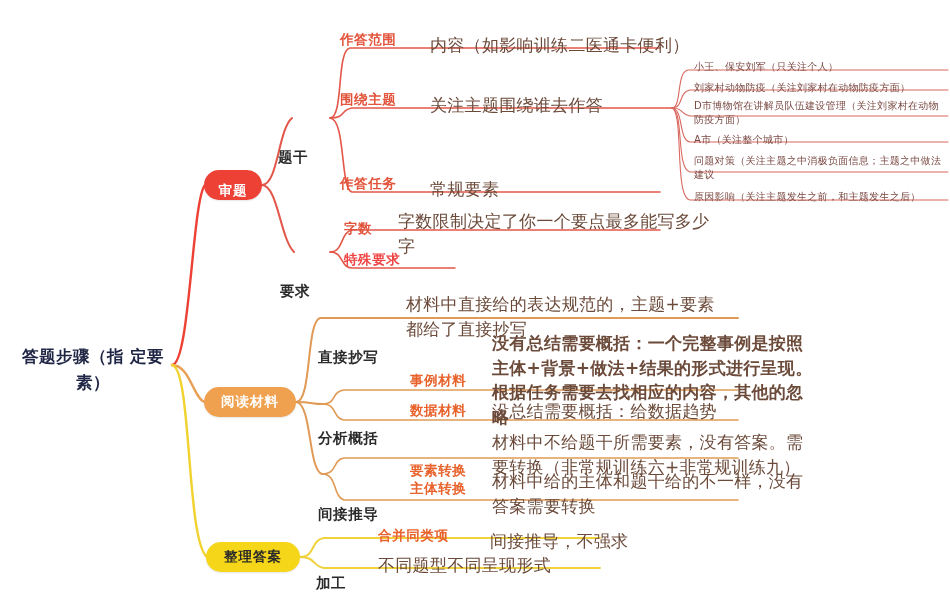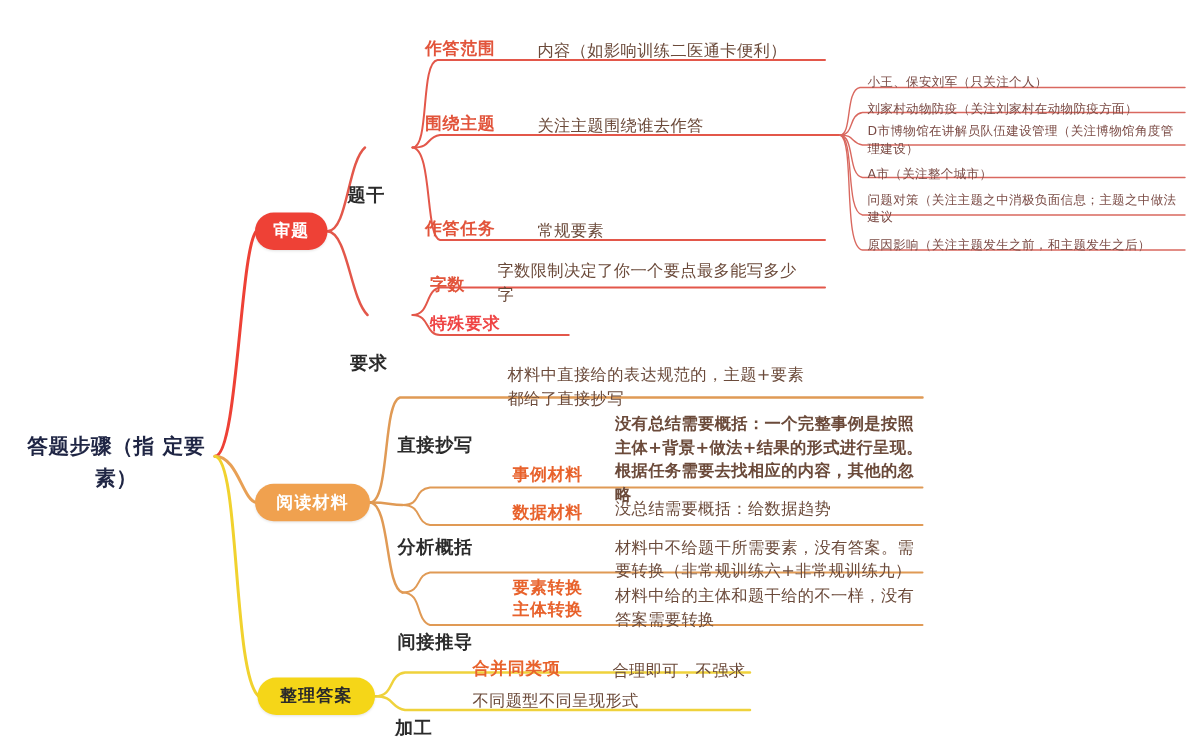--- a/index.html
+++ b/index.html
@@ -68,21 +68,21 @@
     margin-top: 48px;
   }
   
   .l3 {
     font-size: 13.5px;
     font-weight: bold;
     letter-spacing: 0.6px;
   }
   
   .leaf {
-    font-size: 13px;
+    font-size: 17px;
     color: #6b4a3a;
     letter-spacing: 0.3px;
     line-height: 1.45;
   }
   .leaf.sm {
     font-size: 10px;
     color: #7a4a44;
     line-height: 1.38;
   }
 </style>
@@ -131,21 +131,21 @@
       <path d="M322,474 C338,474 332,496 344,500 L738,500" stroke="#e09a55" stroke-width="1.6"></path>
 
       <path d="M300,557 C316,557 310,540 324,538 L600,538" stroke="#efd23c" stroke-width="2"></path>
       <path d="M300,557 C316,557 312,566 324,568 L600,568" stroke="#efd23c" stroke-width="2"></path>
     </g>
   </svg>
 
   <div class="root-title">答题步骤（指
 定要素）</div>
 
-  <div class="pill" style="left:204px; top:170px; width:58px; background:#ee4136;">
+  <div class="pill" style="left:204px; top:170px; width:58px; background:#ee4136;align-items:flex-end;">
     <span>审题</span>
   </div>
 
   <div class="pill" style="left:204px; top:387px; width:92px; background:#f0a14f;">
     <span>阅读材料</span>
   </div>
 
   <div class="pill dark-text" style="left:206px; top:542px; width:94px; background:#f5d618;">
     <span>整理答案</span>
   </div>
@@ -157,21 +157,21 @@
   <div class="lbl leaf" style="left:430px; top:33px;">内容（如影响训练二医通卡便利）</div>
 
   <div class="lbl l3" style="left:340px; top:91px; color:#e2543b;">围绕主题</div>
   <div class="lbl leaf" style="left:430px; top:93px;">关注主题围绕谁去作答</div>
 
   <div class="lbl l3" style="left:340px; top:175px; color:#e2543b;">作答任务</div>
   <div class="lbl leaf" style="left:430px; top:177px;">常规要素</div>
 
   <div class="lbl leaf sm" style="left:694px; top:60px;">小王、保安刘军（只关注个人）</div>
   <div class="lbl leaf sm" style="left:694px; top:81px;">刘家村动物防疫（关注刘家村在动物防疫方面）</div>
-  <div class="lbl leaf sm" style="left:694px; top:99px; width:252px; white-space:normal;">D市博物馆在讲解员队伍建设管理（关注博物馆角度管理建设）</div>
+  <div class="lbl leaf sm" style="left:694px; top:99px; width:252px; white-space:normal;">D市博物馆在讲解员队伍建设管理（关注刘家村在动物防疫方面）</div>
   <div class="lbl leaf sm" style="left:694px; top:133px;">A市（关注整个城市）</div>
   <div class="lbl leaf sm" style="left:694px; top:154px; width:252px; white-space:normal;">问题对策（关注主题之中消极负面信息；主题之中做法建议</div>
   <div class="lbl leaf sm" style="left:694px; top:190px;">原因影响（关注主题发生之前，和主题发生之后）</div>
 
   <div class="lbl l3" style="left:344px; top:220px; color:#e2543b;">字数</div>
   <div class="lbl leaf" style="left:398px; top:209px;">字数限制决定了你一个要点最多能写多少
 字</div>
 
   <div class="lbl l3" style="left:344px; top:251px; color:#ef4444;">特殊要求</div>
 
@@ -195,18 +195,18 @@
   <div class="lbl l3" style="left:410px; top:462px; color:#e8622c;">要素转换</div>
   <div class="lbl leaf" style="left:492px; top:430px;">材料中不给题干所需要素，没有答案。需
 要转换（非常规训练六+非常规训练九）</div>
 
   <div class="lbl l3" style="left:410px; top:480px; color:#e8622c;">主体转换</div>
   <div class="lbl leaf" style="left:492px; top:469px;">材料中给的主体和题干给的不一样，没有
 答案需要转换</div>
 
   <div class="lbl l2" style="left:316px; top:526px;">加工</div>
   <div class="lbl l3" style="left:378px; top:527px; color:#e8622c;">合并同类项</div>
-  <div class="lbl leaf" style="left:490px; top:529px;">合理即可，不强求</div>
+  <div class="lbl leaf" style="left:490px; top:529px;">间接推导，不强求</div>
 
   <div class="lbl l2" style="left:316px; top:550px;">呈现</div>
   <div class="lbl leaf" style="left:378px; top:553px;">不同题型不同呈现形式</div>
 
 </div>
 
 </body></html>

